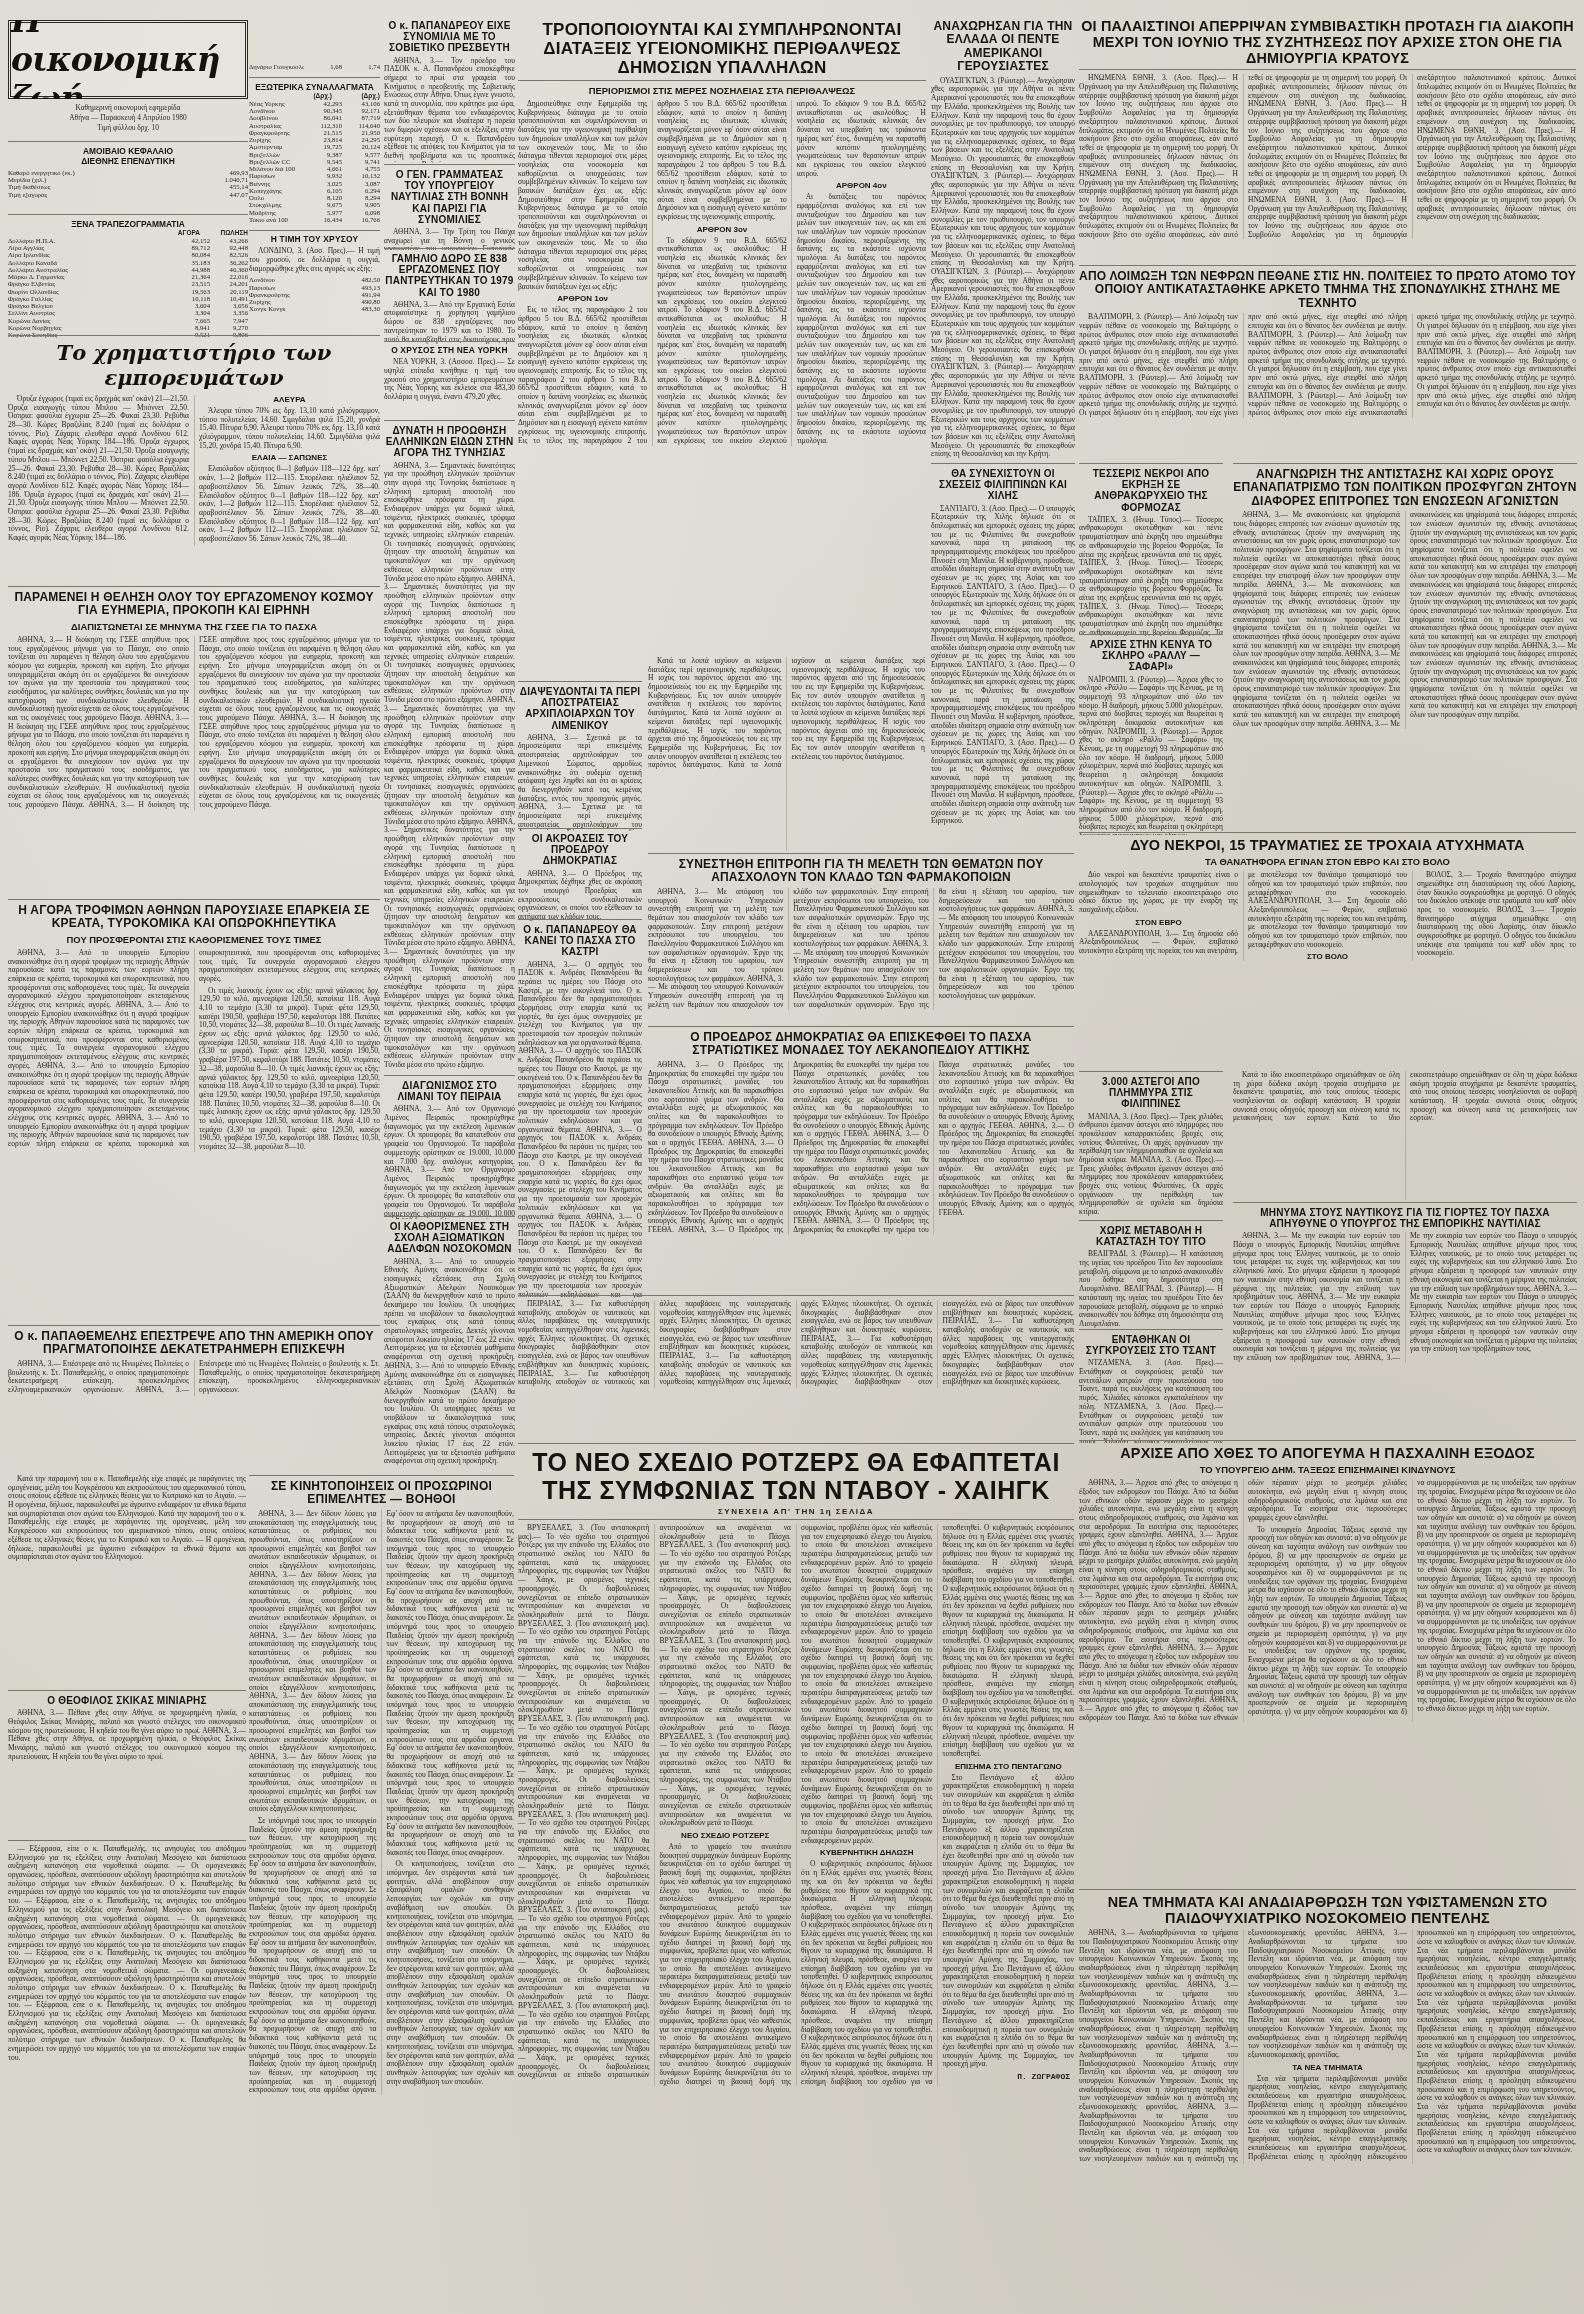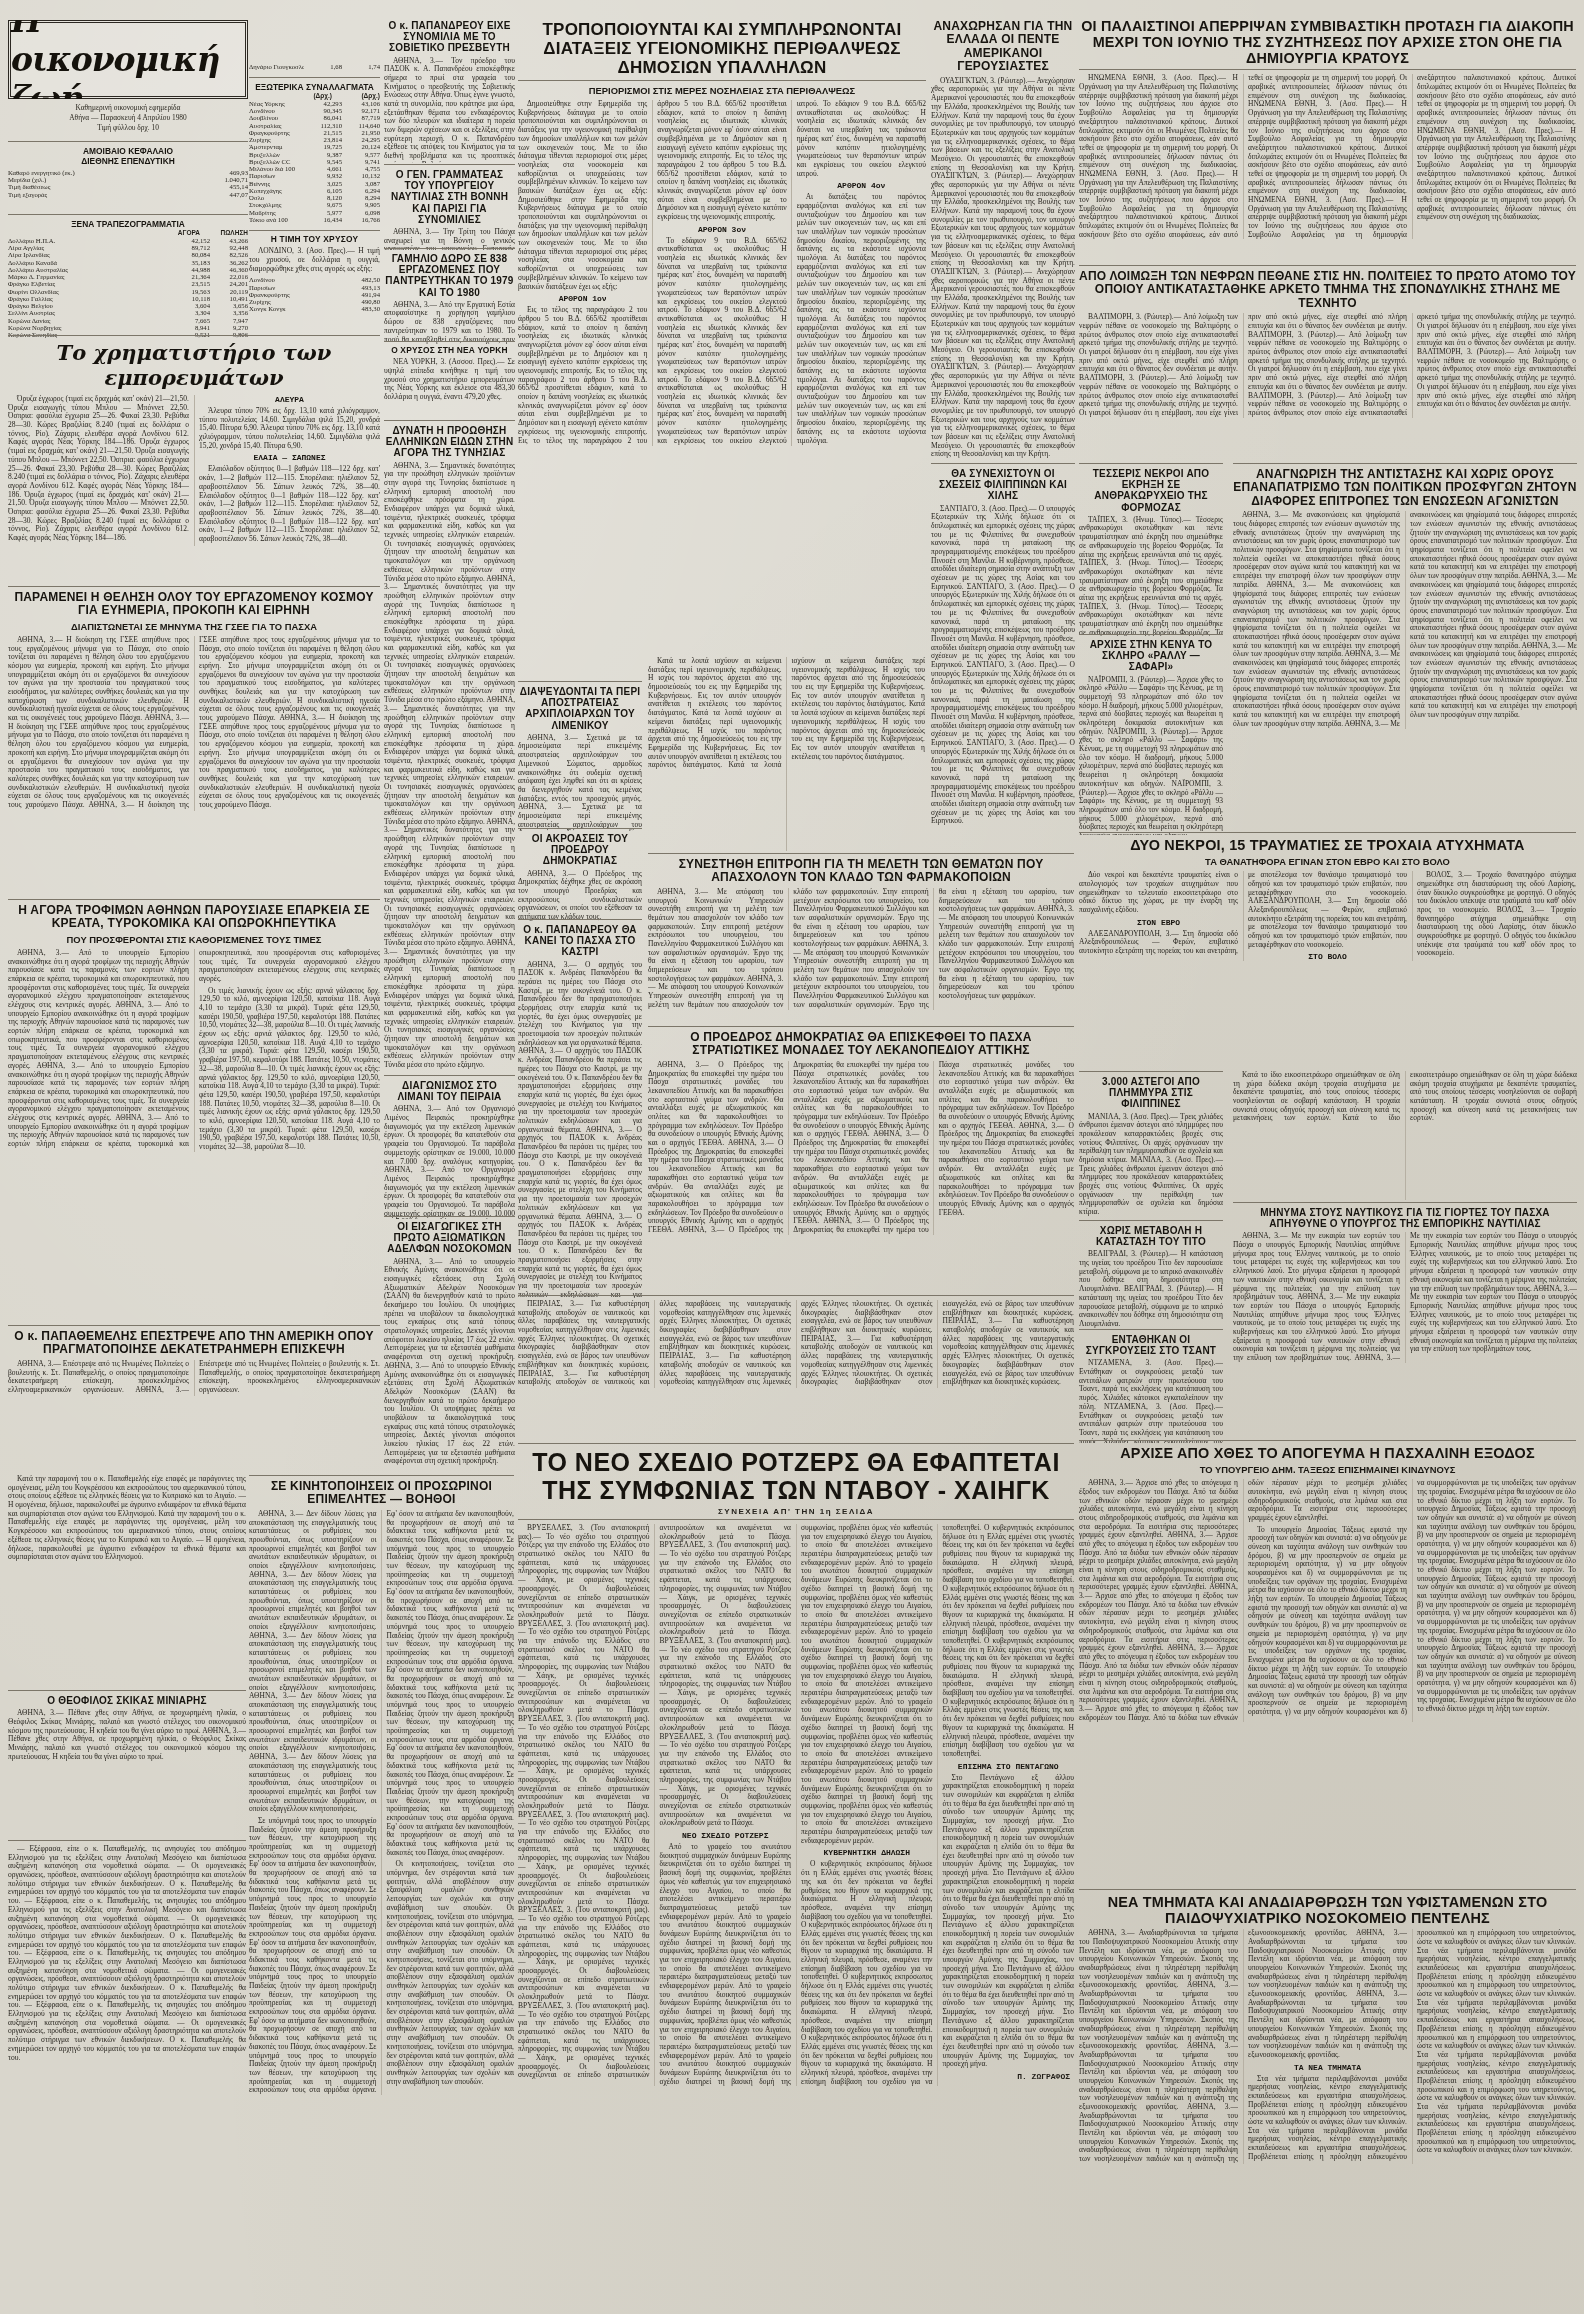--- a/index.html
+++ b/index.html
@@ -15,21 +15,21 @@
   .hd-xs{font-size:8.4px}.hd-s{font-size:10px}.hd-m{font-size:12px}
   .hd-l{font-size:14.4px}.hd-xl{font-size:17px}.hd-xxl{font-size:25px;letter-spacing:0.5px}
   .kicker{font-family:"Liberation Sans",sans-serif;font-weight:700;font-size:8px;
       text-align:center;letter-spacing:1.5px;margin:0 0 2px;color:#26231d;}
   .sub{font-family:"Liberation Sans",sans-serif;font-weight:700;font-size:9.4px;
       text-align:center;margin:2px 0 4px;color:#1b1813;}
   .serif-head{font-family:"DejaVu Serif",serif;font-style:italic;font-weight:700;
       font-size:21px;text-align:center;margin:0 0 5px;color:#15120d;}
   .flow p{font-size:7.5px;line-height:1.16;text-align:justify;margin:0 0 3px;
       text-indent:9px;color:#26231d;}
-  .flow h4{font-family:Liberation Mono, monospace;font-weight:700;font-size:8px;
+  .flow h4{font-family:Liberation Sans, sans-serif;font-weight:700;font-size:8px;
       text-align:center;margin:3px 0;color:#17140f;}
   .cols2{column-count:2;column-gap:10px;column-rule:1px solid #b6b0a3;}
   .cols3{column-count:3;column-gap:10px;column-rule:1px solid #b6b0a3;}
   .cols4{column-count:4;column-gap:10px;column-rule:1px solid #b6b0a3;}
   .rule-t{border-top:1px solid #7c7669;padding-top:4px;}
   .rule-b{border-bottom:1px solid #7c7669;padding-bottom:3px;margin-bottom:4px;}
   .byline{font-family:Liberation Mono, monospace;font-weight:700;font-size:8px;
       text-align:right;margin:3px 4px 0 0;}
   .masthead{border:3px double #2c2822;background:rgba(255,255,255,.20);
       height:100%;box-sizing:border-box;display:flex;align-items:center;justify-content:center;}
@@ -361,21 +361,21 @@
     <h2 class="hd hd-s">ΔΥΝΑΤΗ Η ΠΡΟΩΘΗΣΗ ΕΛΛΗΝΙΚΩΝ ΕΙΔΩΝ ΣΤΗΝ ΑΓΟΡΑ ΤΗΣ ΤΥΝΗΣΙΑΣ</h2>
     <p>ΑΘΗΝΑ, 3.— Σημαντικές δυνατότητες για την προώθηση ελληνικών προϊόντων στην αγορά της Τυνησίας διαπίστωσε η ελληνική εμπορική αποστολή που επισκέφθηκε πρόσφατα τη χώρα. Ενδιαφέρον υπάρχει για δομικά υλικά, τσιμέντα, ηλεκτρικές συσκευές, τρόφιμα και φαρμακευτικά είδη, καθώς και για τεχνικές υπηρεσίες ελληνικών εταιρειών. Οι τυνησιακές εισαγωγικές οργανώσεις ζήτησαν την αποστολή δειγμάτων και τιμοκαταλόγων και την οργάνωση εκθέσεως ελληνικών προϊόντων στην Τύνιδα μέσα στο πρώτο εξάμηνο. ΑΘΗΝΑ, 3.— Σημαντικές δυνατότητες για την προώθηση ελληνικών προϊόντων στην αγορά της Τυνησίας διαπίστωσε η ελληνική εμπορική αποστολή που επισκέφθηκε πρόσφατα τη χώρα. Ενδιαφέρον υπάρχει για δομικά υλικά, τσιμέντα, ηλεκτρικές συσκευές, τρόφιμα και φαρμακευτικά είδη, καθώς και για τεχνικές υπηρεσίες ελληνικών εταιρειών. Οι τυνησιακές εισαγωγικές οργανώσεις ζήτησαν την αποστολή δειγμάτων και τιμοκαταλόγων και την οργάνωση εκθέσεως ελληνικών προϊόντων στην Τύνιδα μέσα στο πρώτο εξάμηνο. ΑΘΗΝΑ, 3.— Σημαντικές δυνατότητες για την προώθηση ελληνικών προϊόντων στην αγορά της Τυνησίας διαπίστωσε η ελληνική εμπορική αποστολή που επισκέφθηκε πρόσφατα τη χώρα. Ενδιαφέρον υπάρχει για δομικά υλικά, τσιμέντα, ηλεκτρικές συσκευές, τρόφιμα και φαρμακευτικά είδη, καθώς και για τεχνικές υπηρεσίες ελληνικών εταιρειών. Οι τυνησιακές εισαγωγικές οργανώσεις ζήτησαν την αποστολή δειγμάτων και τιμοκαταλόγων και την οργάνωση εκθέσεως ελληνικών προϊόντων στην Τύνιδα μέσα στο πρώτο εξάμηνο. ΑΘΗΝΑ, 3.— Σημαντικές δυνατότητες για την προώθηση ελληνικών προϊόντων στην αγορά της Τυνησίας διαπίστωσε η ελληνική εμπορική αποστολή που επισκέφθηκε πρόσφατα τη χώρα. Ενδιαφέρον υπάρχει για δομικά υλικά, τσιμέντα, ηλεκτρικές συσκευές, τρόφιμα και φαρμακευτικά είδη, καθώς και για τεχνικές υπηρεσίες ελληνικών εταιρειών. Οι τυνησιακές εισαγωγικές οργανώσεις ζήτησαν την αποστολή δειγμάτων και τιμοκαταλόγων και την οργάνωση εκθέσεως ελληνικών προϊόντων στην Τύνιδα μέσα στο πρώτο εξάμηνο. ΑΘΗΝΑ, 3.— Σημαντικές δυνατότητες για την προώθηση ελληνικών προϊόντων στην αγορά της Τυνησίας διαπίστωσε η ελληνική εμπορική αποστολή που επισκέφθηκε πρόσφατα τη χώρα. Ενδιαφέρον υπάρχει για δομικά υλικά, τσιμέντα, ηλεκτρικές συσκευές, τρόφιμα και φαρμακευτικά είδη, καθώς και για τεχνικές υπηρεσίες ελληνικών εταιρειών. Οι τυνησιακές εισαγωγικές οργανώσεις ζήτησαν την αποστολή δειγμάτων και τιμοκαταλόγων και την οργάνωση εκθέσεως ελληνικών προϊόντων στην Τύνιδα μέσα στο πρώτο εξάμηνο.</p>
   </section>
 
   <section class="art flow rule-t" style="left:384px;top:1075px;width:131px;height:139px">
     <h2 class="hd hd-s">ΔΙΑΓΩΝΙΣΜΟΣ ΣΤΟ ΛΙΜΑΝΙ ΤΟΥ ΠΕΙΡΑΙΑ</h2>
     <p>ΑΘΗΝΑ, 3.— Από τον Οργανισμό Λιμένος Πειραιώς προκηρύχθηκε διαγωνισμός για την εκτέλεση λιμενικών έργων. Οι προσφορές θα κατατεθούν στα γραφεία του Οργανισμού. Τα παράβολα συμμετοχής ορίστηκαν σε 19.000, 10.000 και 7.000 δρχ. αναλόγως κατηγορίας. ΑΘΗΝΑ, 3.— Από τον Οργανισμό Λιμένος Πειραιώς προκηρύχθηκε διαγωνισμός για την εκτέλεση λιμενικών έργων. Οι προσφορές θα κατατεθούν στα γραφεία του Οργανισμού. Τα παράβολα συμμετοχής ορίστηκαν σε 19.000, 10.000 και 7.000 δρχ. αναλόγως κατηγορίας.</p>
   </section>
 
   <section class="art flow rule-t" style="left:384px;top:1216px;width:131px;height:255px">
-    <h2 class="hd hd-s">ΟΙ ΕΙΣΑΓΩΓΙΚΕΣ ΣΤΗ ΠΡΩΤΟ ΑΞΙΩΜΑΤΙΚΩΝ ΑΔΕΛΦΩΝ ΝΟΣΟΚΟΜΩΝ</h2>
+    <h2 class="hd hd-s">ΟΙ ΚΑΘΟΡΙΣΜΕΝΕΣ ΣΤΗ ΣΧΟΛΗ ΑΞΙΩΜΑΤΙΚΩΝ ΑΔΕΛΦΩΝ ΝΟΣΟΚΟΜΩΝ</h2>
     <p>ΑΘΗΝΑ, 3.— Από το υπουργείο Εθνικής Αμύνης ανακοινώθηκε ότι οι εισαγωγικές εξετάσεις στη Σχολή Αξιωματικών Αδελφών Νοσοκόμων (ΣΑΑΝ) θα διενεργηθούν κατά το πρώτο δεκαήμερο του Ιουλίου. Οι υποψήφιες πρέπει να υποβάλουν τα δικαιολογητικά τους εγκαίρως στις κατά τόπους στρατολογικές υπηρεσίες. Δεκτές γίνονται απόφοιτοι λυκείου ηλικίας 17 έως 22 ετών. Λεπτομέρειες για τα εξεταστέα μαθήματα αναφέρονται στη σχετική προκήρυξη. ΑΘΗΝΑ, 3.— Από το υπουργείο Εθνικής Αμύνης ανακοινώθηκε ότι οι εισαγωγικές εξετάσεις στη Σχολή Αξιωματικών Αδελφών Νοσοκόμων (ΣΑΑΝ) θα διενεργηθούν κατά το πρώτο δεκαήμερο του Ιουλίου. Οι υποψήφιες πρέπει να υποβάλουν τα δικαιολογητικά τους εγκαίρως στις κατά τόπους στρατολογικές υπηρεσίες. Δεκτές γίνονται απόφοιτοι λυκείου ηλικίας 17 έως 22 ετών. Λεπτομέρειες για τα εξεταστέα μαθήματα αναφέρονται στη σχετική προκήρυξη.</p>
   </section>
 
   <section class="art" style="left:518px;top:20px;width:408px;height:636px">
     <h2 class="hd hd-xl rule-b">ΤΡΟΠΟΠΟΙΟΥΝΤΑΙ ΚΑΙ ΣΥΜΠΛΗΡΩΝΟΝΤΑΙ ΔΙΑΤΑΞΕΙΣ ΥΓΕΙΟΝΟΜΙΚΗΣ ΠΕΡΙΘΑΛΨΕΩΣ ΔΗΜΟΣΙΩΝ ΥΠΑΛΛΗΛΩΝ</h2>
     <h3 class="sub">ΠΕΡΙΟΡΙΣΜΟΙ ΣΤΙΣ ΜΕΡΕΣ ΝΟΣΗΛΕΙΑΣ ΣΤΑ ΠΕΡΙΘΑΛΨΕΩΣ</h3>
     <div class="flow cols3">
       <p>Δημοσιεύθηκε στην Εφημερίδα της Κυβερνήσεως διάταγμα με το οποίο τροποποιούνται και συμπληρώνονται οι διατάξεις για την υγειονομική περίθαλψη των δημοσίων υπαλλήλων και των μελών των οικογενειών τους. Με το ίδιο διάταγμα τίθενται περιορισμοί στις μέρες νοσηλείας στα νοσοκομεία και καθορίζονται οι υποχρεώσεις των συμβεβλημένων κλινικών. Το κείμενο των βασικών διατάξεων έχει ως εξής: Δημοσιεύθηκε στην Εφημερίδα της Κυβερνήσεως διάταγμα με το οποίο τροποποιούνται και συμπληρώνονται οι διατάξεις για την υγειονομική περίθαλψη των δημοσίων υπαλλήλων και των μελών των οικογενειών τους. Με το ίδιο διάταγμα τίθενται περιορισμοί στις μέρες νοσηλείας στα νοσοκομεία και καθορίζονται οι υποχρεώσεις των συμβεβλημένων κλινικών. Το κείμενο των βασικών διατάξεων έχει ως εξής:</p>
       <h4>ΑΡΘΡΟΝ 1ον</h4>
       <p>Εις το τέλος της παραγράφου 2 του άρθρου 5 του Β.Δ. 665/62 προστίθεται εδάφιον, κατά το οποίον η δαπάνη νοσηλείας εις ιδιωτικάς κλινικάς αναγνωρίζεται μόνον εφ' όσον αύται είναι συμβεβλημέναι με το Δημόσιον και η εισαγωγή εγένετο κατόπιν εγκρίσεως της υγειονομικής επιτροπής. Εις το τέλος της παραγράφου 2 του άρθρου 5 του Β.Δ. 665/62 προστίθεται εδάφιον, κατά το οποίον η δαπάνη νοσηλείας εις ιδιωτικάς κλινικάς αναγνωρίζεται μόνον εφ' όσον αύται είναι συμβεβλημέναι με το Δημόσιον και η εισαγωγή εγένετο κατόπιν εγκρίσεως της υγειονομικής επιτροπής. Εις το τέλος της παραγράφου 2 του άρθρου 5 του Β.Δ. 665/62 προστίθεται εδάφιον, κατά το οποίον η δαπάνη νοσηλείας εις ιδιωτικάς κλινικάς αναγνωρίζεται μόνον εφ' όσον αύται είναι συμβεβλημέναι με το Δημόσιον και η εισαγωγή εγένετο κατόπιν εγκρίσεως της υγειονομικής επιτροπής. Εις το τέλος της παραγράφου 2 του άρθρου 5 του Β.Δ. 665/62 προστίθεται εδάφιον, κατά το οποίον η δαπάνη νοσηλείας εις ιδιωτικάς κλινικάς αναγνωρίζεται μόνον εφ' όσον αύται είναι συμβεβλημέναι με το Δημόσιον και η εισαγωγή εγένετο κατόπιν εγκρίσεως της υγειονομικής επιτροπής.</p>

